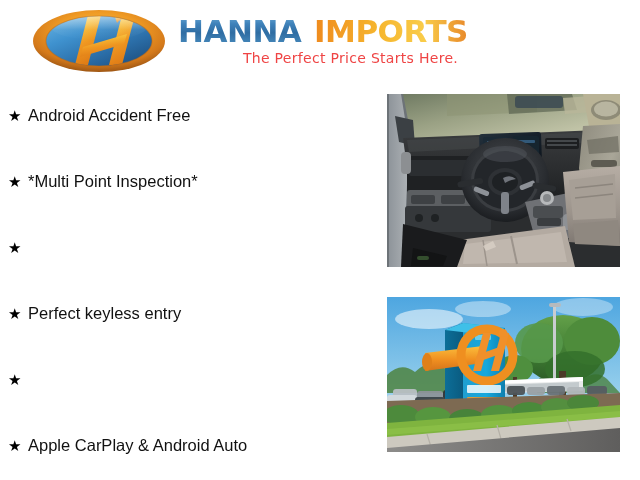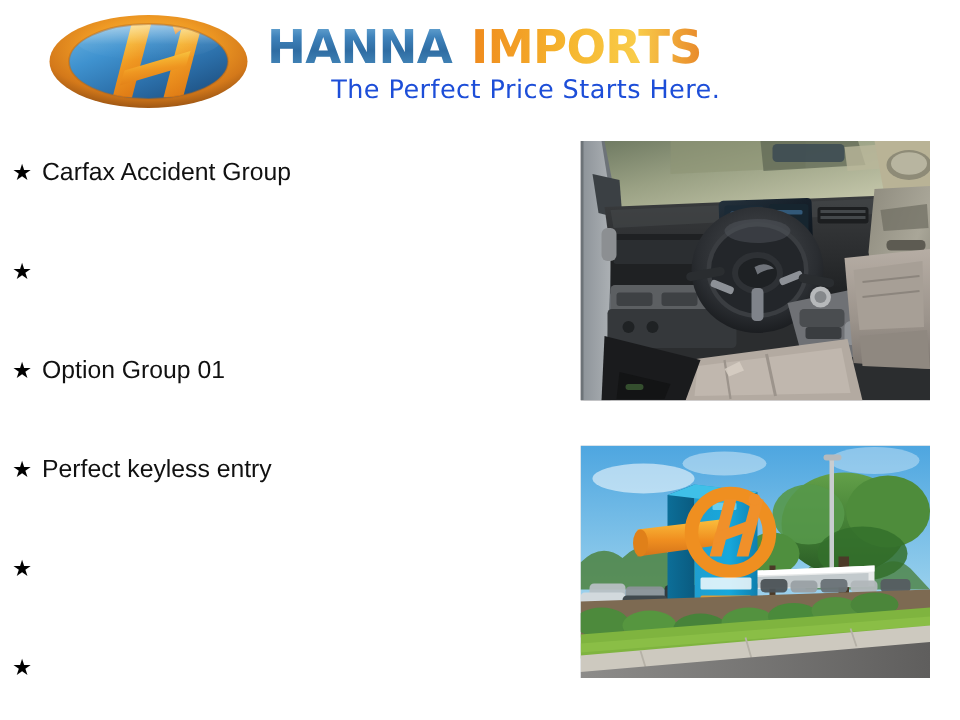--- a/index.html
+++ b/index.html
@@ -44,23 +44,23 @@
   }
   .logo-wordmark svg { display: block; }
 
   .tagline {
     position: absolute;
     left: 178px;
     top: 50px;
     width: 345px;
     text-align: center;
     font-family: "DejaVu Sans", sans-serif;
-    font-size: 17px;
+    font-size: 14px;
     letter-spacing: 0.3px;
-    color: #1d4ed8;
+    color: #ef4444;
     white-space: nowrap;
   }
 
   
   .features {
     position: absolute;
     left: 0;
     top: 94px;
     width: 380px;
     height: 386px;
@@ -182,43 +182,44 @@
     </svg>
   </div>
 
   <div class="tagline">The Perfect Price Starts Here.</div>
 </div>
 
 <div class="features">
 
   <div class="feature-row" style="top:10px;">
     <span class="feature-bullet">★</span>
-    <span class="feature-label">Carfax Accident Group</span>
+    <span class="feature-label">Android Accident Free</span>
   </div>
 
   <div class="feature-row" style="top:76px;">
     <span class="feature-bullet">★</span>
+    <span class="feature-label">*Multi Point Inspection*</span>
   </div>
 
   <div class="feature-row" style="top:142px;">
     <span class="feature-bullet">★</span>
-    <span class="feature-label">Option Group 01</span>
   </div>
 
   <div class="feature-row" style="top:208px;">
     <span class="feature-bullet">★</span>
     <span class="feature-label">Perfect keyless entry</span>
   </div>
 
   <div class="feature-row" style="top:274px;">
     <span class="feature-bullet">★</span>
   </div>
 
   <div class="feature-row" style="top:340px;">
     <span class="feature-bullet">★</span>
+    <span class="feature-label">Apple CarPlay &amp; Android Auto</span>
   </div>
 </div>
 
 <div class="photo" id="photo-interior">
   <svg viewBox="0 0 233 173" width="233" height="173" xmlns="http://www.w3.org/2000/svg">
     <defs>
       <linearGradient id="wshield" x1="0%" y1="0%" x2="100%" y2="100%">
         <stop offset="0%" stop-color="#6f7a62"></stop>
         <stop offset="40%" stop-color="#9aa184"></stop>
         <stop offset="100%" stop-color="#cfd0b4"></stop>

